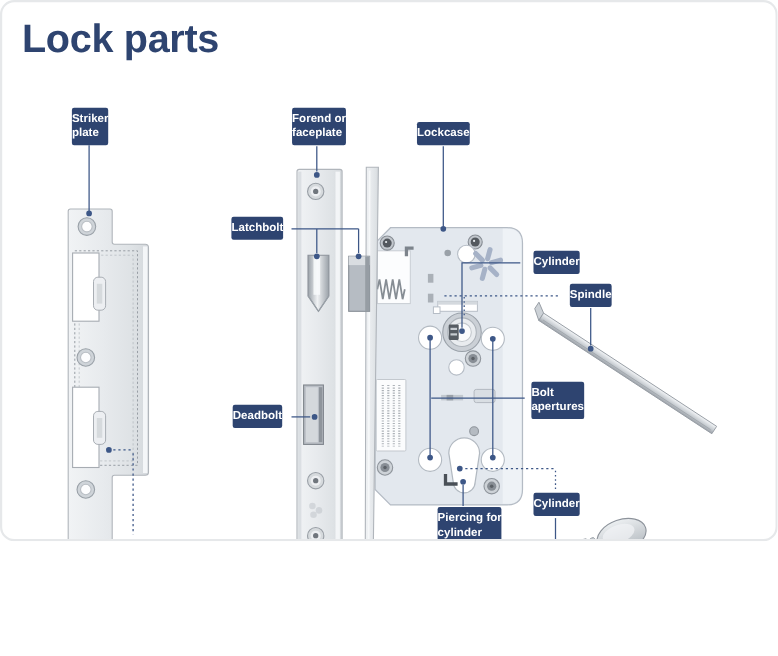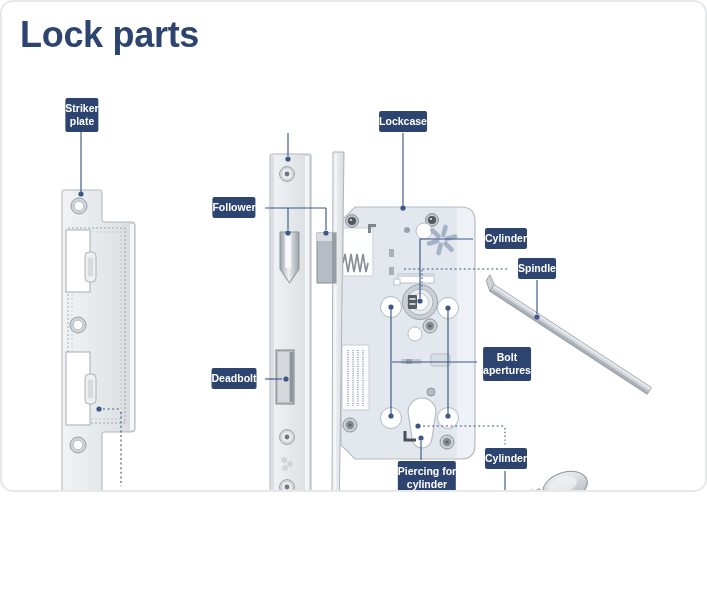--- a/index.html
+++ b/index.html
@@ -11,21 +11,21 @@
   }
   .title {
     position:absolute; left:18px; top:12px;
     font-size:36px; font-weight:600; letter-spacing:-0.3px;
     color:var(--accent,#2e4470);
   }
   .lbl {
     position:absolute; transform:translateX(-50%);
     background:var(--accent,#2e4470); color:var(--label-text,#fff);
     font-size:10.5px; line-height:1.25; font-weight:600;
-    padding:4px 0; text-align:center; white-space:pre-line;
+    padding:4px 0; white-space:pre-line;
     border-radius:2px;
   }
   svg .s  { stroke:var(--line,#3d5787); stroke-width:1.15; fill:none; }
   svg .d1 { stroke-dasharray:2,2.6; }
   svg .d2 { stroke-dasharray:1.4,2.4; }
   svg .dt { fill:var(--line,#3d5787); stroke:none; }
 </style>
 </head>
 <body>
 
@@ -278,22 +278,24 @@
       <circle class="dt" cx="416" cy="424" r="2.6"></circle>
       <path class="s" d="M503,469 V500"></path>
         <circle class="dt" cx="503" cy="503" r="2.6"></circle>
       <path class="s d1" d="M101,407 H119 M119,410 V484"></path>
       <circle class="dt" cx="97" cy="407" r="2.6"></circle>
     </g>
   </svg>
 
   <div class="lbl" style="left:80px;top:96px">Striker
 plate</div>
+  <div class="lbl" style="left:288px;top:96px">Forend or
+faceplate</div>
   <div class="lbl" style="left:401px;top:109px">Lockcase</div>
-  <div class="lbl" style="left:232px;top:195px">Follower</div>
+  <div class="lbl" style="left:232px;top:195px">Latchbolt</div>
   <div class="lbl" style="left:504px;top:226px">Cylinder</div>
   <div class="lbl" style="left:535px;top:256px">Spindle</div>
   <div class="lbl" style="left:232px;top:366px">Deadbolt</div>
   <div class="lbl" style="left:505px;top:345px">Bolt
 apertures</div>
   <div class="lbl" style="left:425px;top:459px">Piercing for
 cylinder
 (or parts)</div>
   <div class="lbl" style="left:504px;top:446px">Cylinder</div>
 </div>

